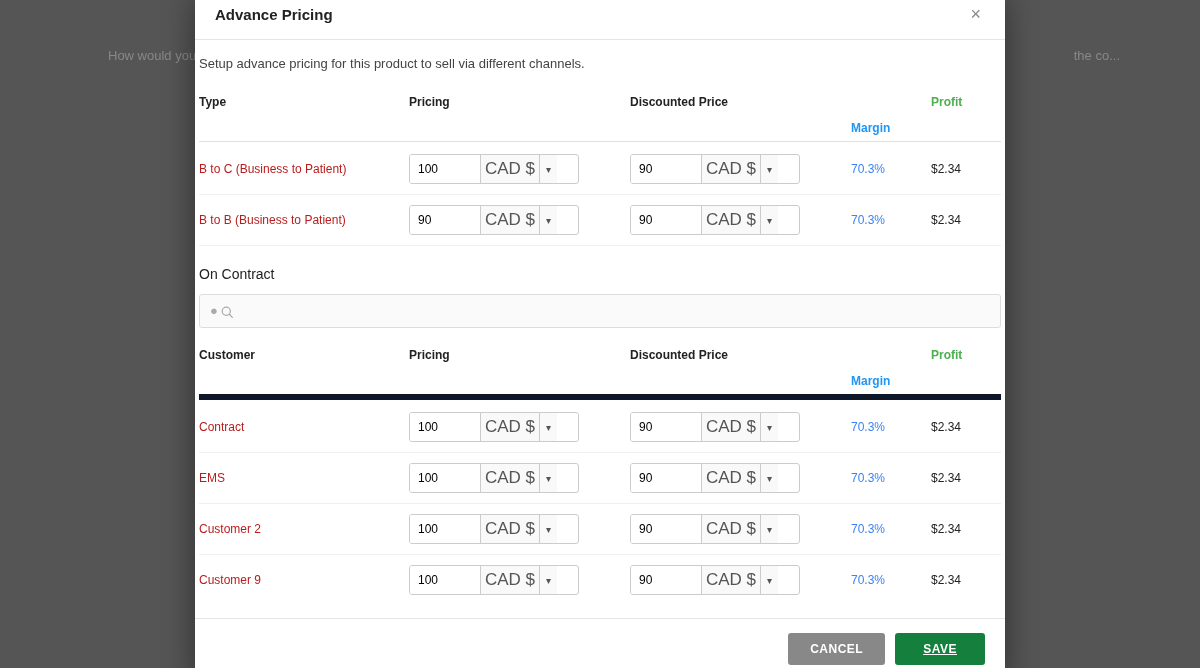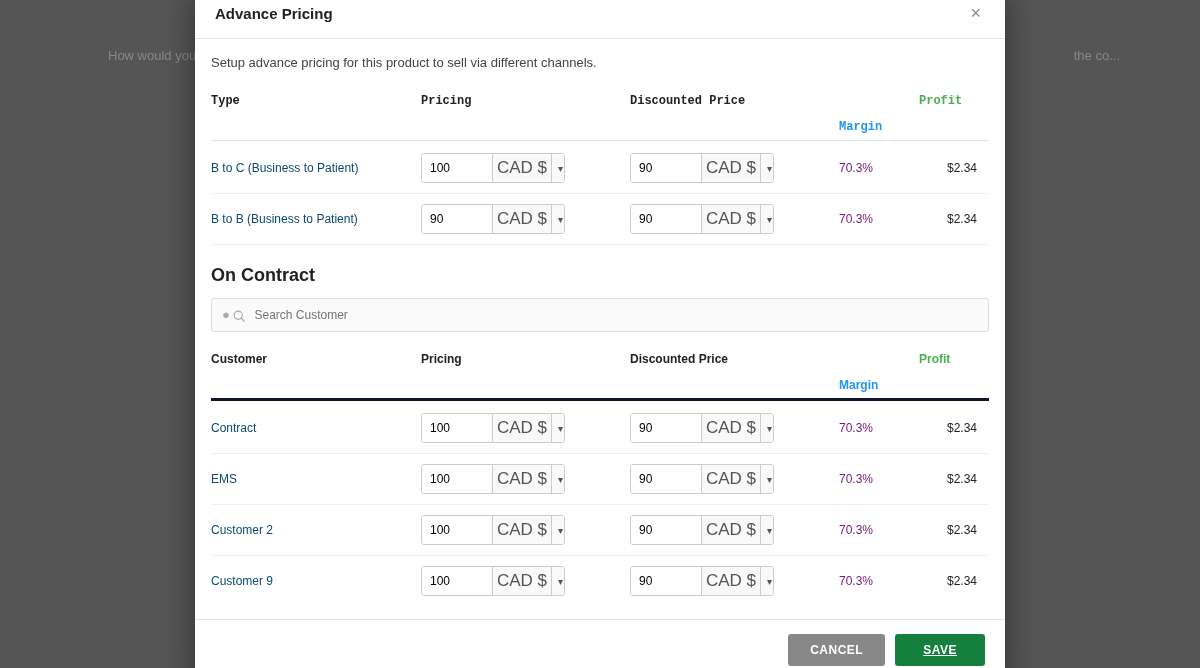--- a/index.html
+++ b/index.html
@@ -72,42 +72,41 @@
       background: none;
       border: none;
       cursor: pointer;
       font-size: 18px;
       color: #888;
       line-height: 1;
       padding: 2px 4px;
     }
 
     .modal-body {
-      padding: 16px 16px;
+      padding: 16px 4px;
     }
 
     .modal-subtitle {
       font-size: 13px;
       color: #444;
       margin-bottom: 18px;
     }
 
     
     .pricing-table {
       width: 100%;
       margin-bottom: 20px;
     }
 
     .table-header {
       display: grid;
       grid-template-columns: 210px 1fr 1fr 80px 70px;
       padding: 6px 0;
       border-bottom: 1px solid #e0e0e0;
       margin-bottom: 2px;
-      font-family: Liberation Mono, monospace;
     }
 
     .col-header {
       font-size: 12px;
       font-weight: 600;
       color: #222;
     }
 
     .col-header.margin { color: #2196f3; margin-top: 26px; }
     .col-header.profit { color: #4caf50; }
@@ -115,30 +114,30 @@
     .table-row {
       display: grid;
       grid-template-columns: 210px 1fr 1fr 80px 70px;
       padding: 10px 0;
       border-bottom: 1px solid #f0f0f0;
       align-items: center;
     }
 
     .cell-type {
       font-size: 12px;
-      color: #0c4a6e;
+      color: #b91c1c;
     }
 
     .price-input-group {
       display: flex;
       align-items: center;
       border: 1px solid #ccc;
       border-radius: 3px;
       background: #fff;
-      width: 144px;
+      width: 170px;
       height: 30px;
       overflow: hidden;
     }
 
     .price-input {
       border: none;
       outline: none;
       font-size: 12px;
       padding: 0 8px;
       width: 70px;
@@ -166,33 +165,32 @@
       height: 100%;
       padding: 0 6px;
       display: flex;
       align-items: center;
       font-size: 10px;
       color: #555;
     }
 
     .cell-margin {
       font-size: 12px;
-      color: #701a75;
+      color: #3b82f6;
     }
 
     .cell-profit {
       font-size: 12px;
       color: #222;
-      margin-left: 28px;
     }
 
     
     .section-title {
-      font-size: 18px;
-      font-weight: 700;
+      font-size: 14px;
+      font-weight: 400;
       color: #222;
       margin-bottom: 12px;
     }
 
     .search-bar {
       display: flex;
       align-items: center;
       border: 1px solid #ddd;
       border-radius: 3px;
       padding: 0 10px;
@@ -233,21 +231,21 @@
     }
     .contract-table-wrapper::-webkit-scrollbar-thumb {
       background: #ccc;
       border-radius: 3px;
     }
 
     .contract-header {
       display: grid;
       grid-template-columns: 210px 1fr 1fr 80px 70px;
       padding: 6px 0;
-      border-bottom: 3px solid #0f172a;
+      border-bottom: 6px solid #0f172a;
       margin-bottom: 2px;
     }
 
     .contract-row {
       display: grid;
       grid-template-columns: 210px 1fr 1fr 80px 70px;
       padding: 10px 0;
       border-bottom: 1px solid #f0f0f0;
       align-items: center;
     }
@@ -359,21 +357,20 @@
       <div class="contract-table">
         <h3 class="section-title">On Contract</h3>
 
         <div class="search-bar">
           <span class="search-icon">●︎
             <svg width="13" height="13" viewBox="0 0 16 16" fill="none" style="display:inline;vertical-align:middle;">
               <circle cx="6.5" cy="6.5" r="5" stroke="#aaa" stroke-width="1.5"></circle>
               <line x1="10.5" y1="10.5" x2="14" y2="14" stroke="#aaa" stroke-width="1.5" stroke-linecap="round"></line>
             </svg>
           </span>
-          <input class="search-input" type="text" placeholder="Search Customer" style="">
         </div>
 
         <div class="contract-header">
           <span class="col-header">Customer</span>
           <span class="col-header">Pricing</span>
           <span class="col-header">Discounted Price</span>
           <span class="col-header margin">Margin</span>
           <span class="col-header profit">Profit</span>
         </div>
 

